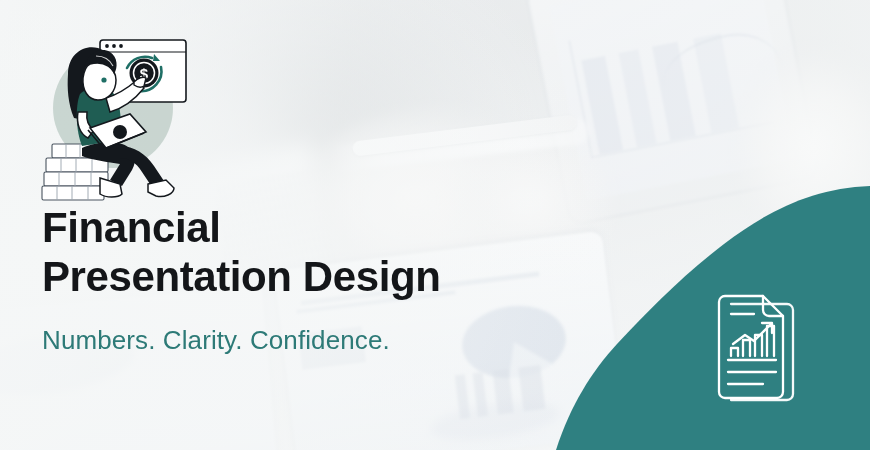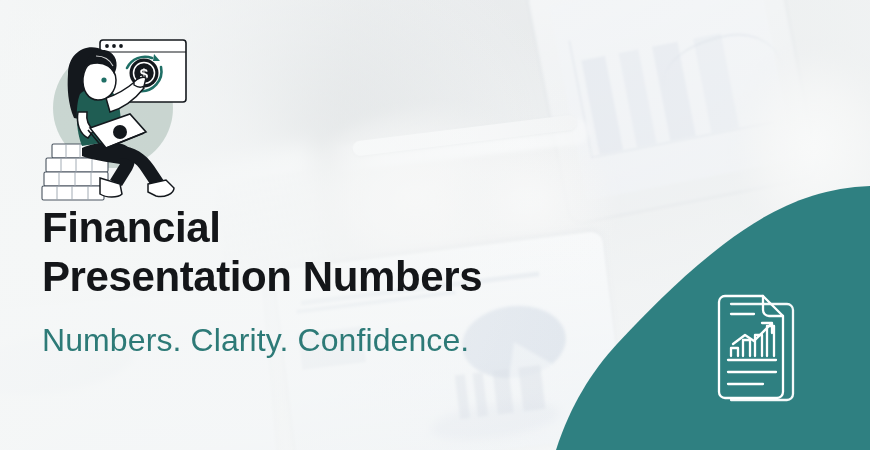--- a/index.html
+++ b/index.html
@@ -292,21 +292,21 @@
     font-size: 42px;
     line-height: 49px;
     font-weight: 700;
     letter-spacing: -0.4px;
     color: #141619;
     white-space: pre-line;
   }
   .subhead {
     margin: 0;
     padding-top: 23px;
-    font-size: 32px;
+    font-size: 26px;
     line-height: 32px;
     font-weight: 400;
     letter-spacing: 0.1px;
     color: #2d7a77;
   }
 </style>
 </head>
 <body>
 
 <div class="banner">
@@ -446,17 +446,17 @@
       <g>
         <path d="M56 100 L96 86 L112 104 L72 120 Z" fill="#ffffff" stroke="#14181d" stroke-width="1.6"></path>
         <circle cx="86" cy="104" r="7" fill="#14181d"></circle>
         <path d="M54 102 L70 121 L110 105" fill="none" stroke="#14181d" stroke-width="1.6"></path>
       </g>
     </svg>
   </div>
 
   <div class="copy">
     <h1 class="headline">Financial
-Presentation Numbers</h1>
+Presentation Design</h1>
     <p class="subhead">Numbers. Clarity. Confidence.</p>
   </div>
 
 </div>
 
 </body></html>

